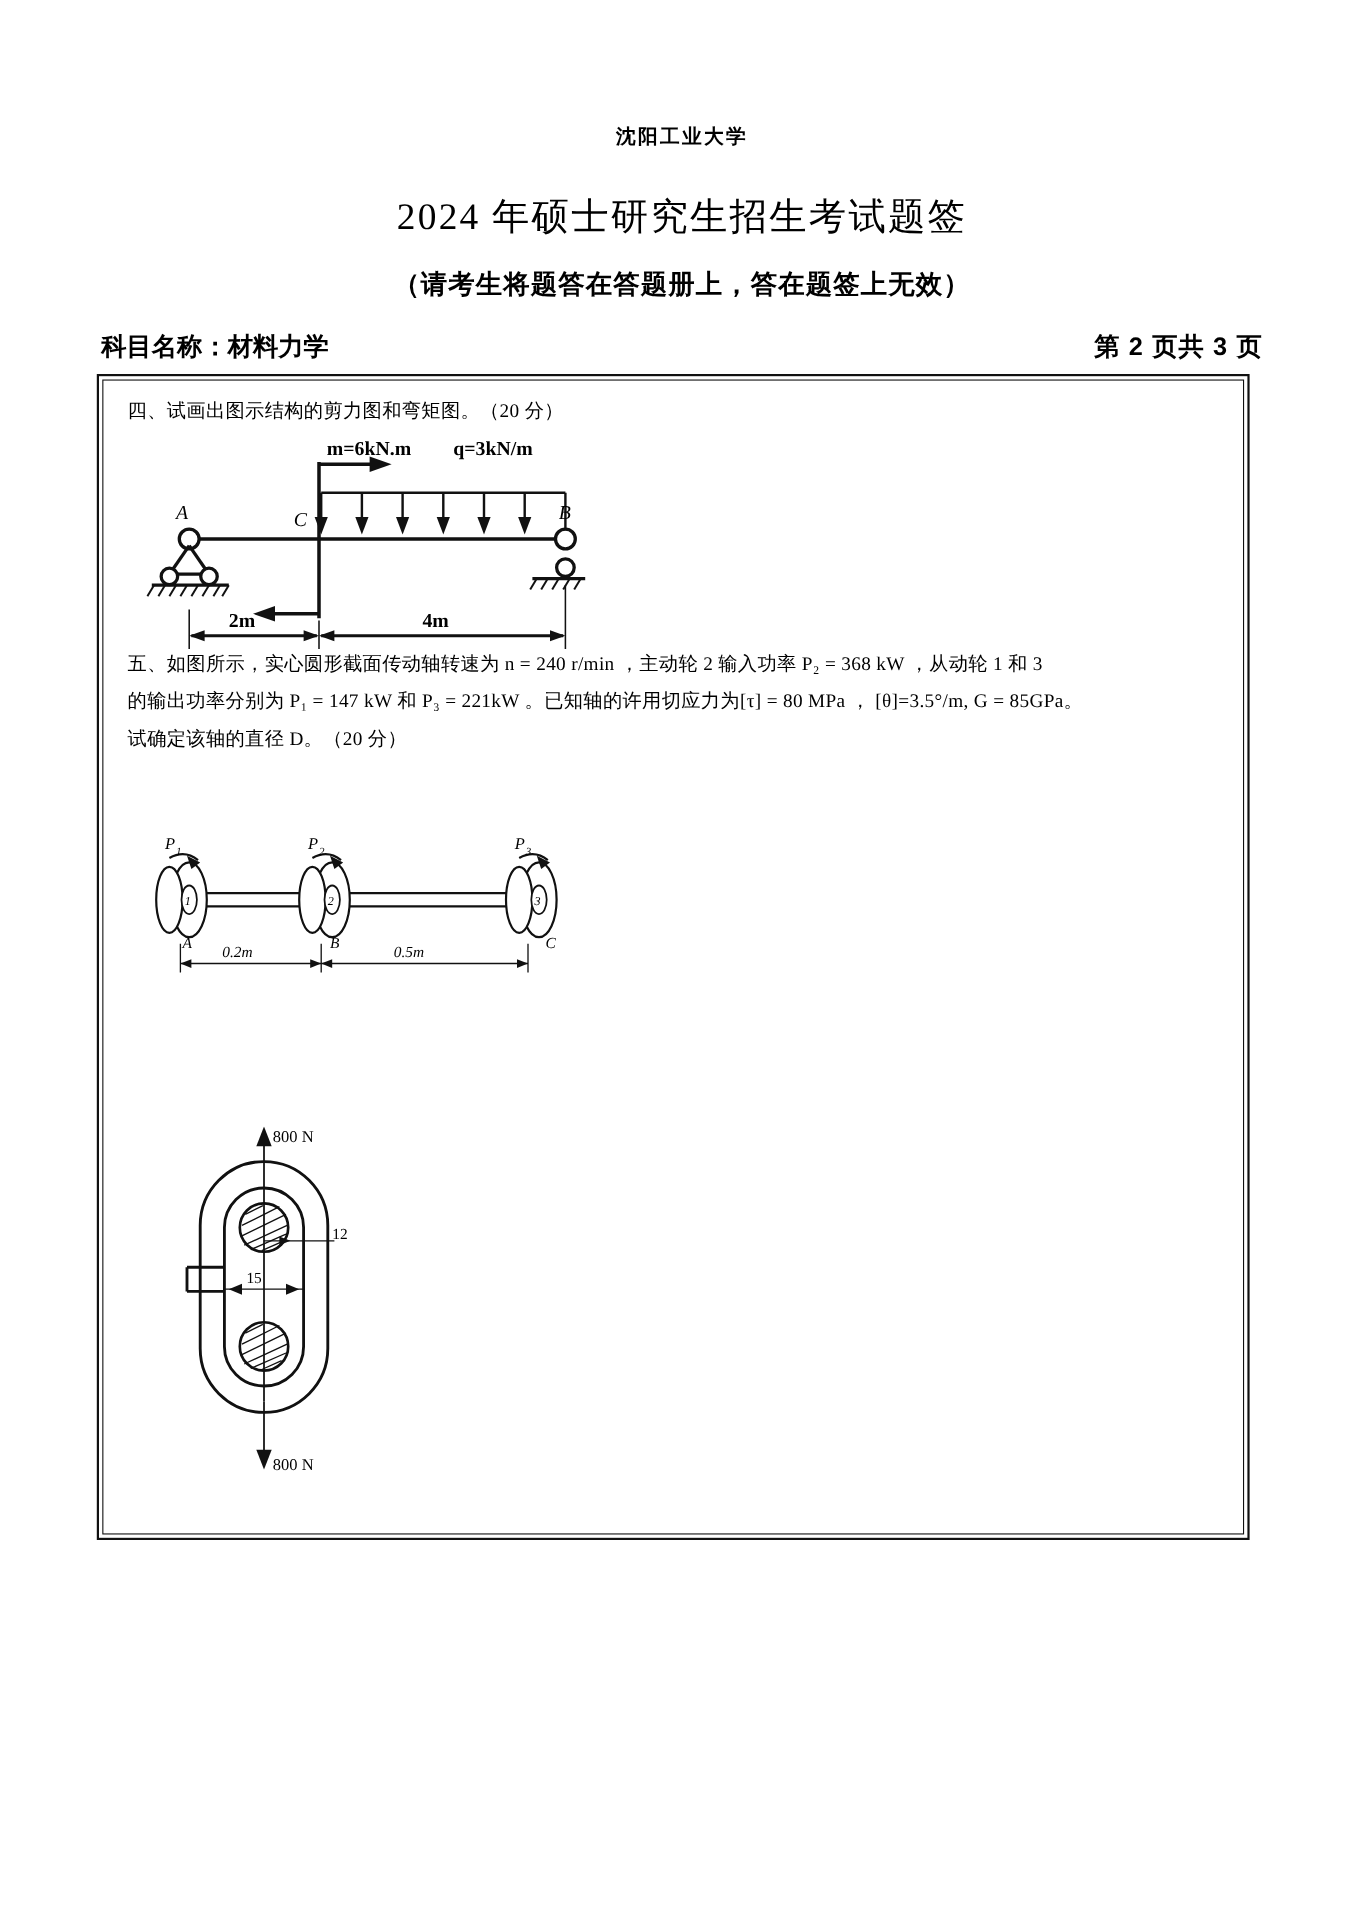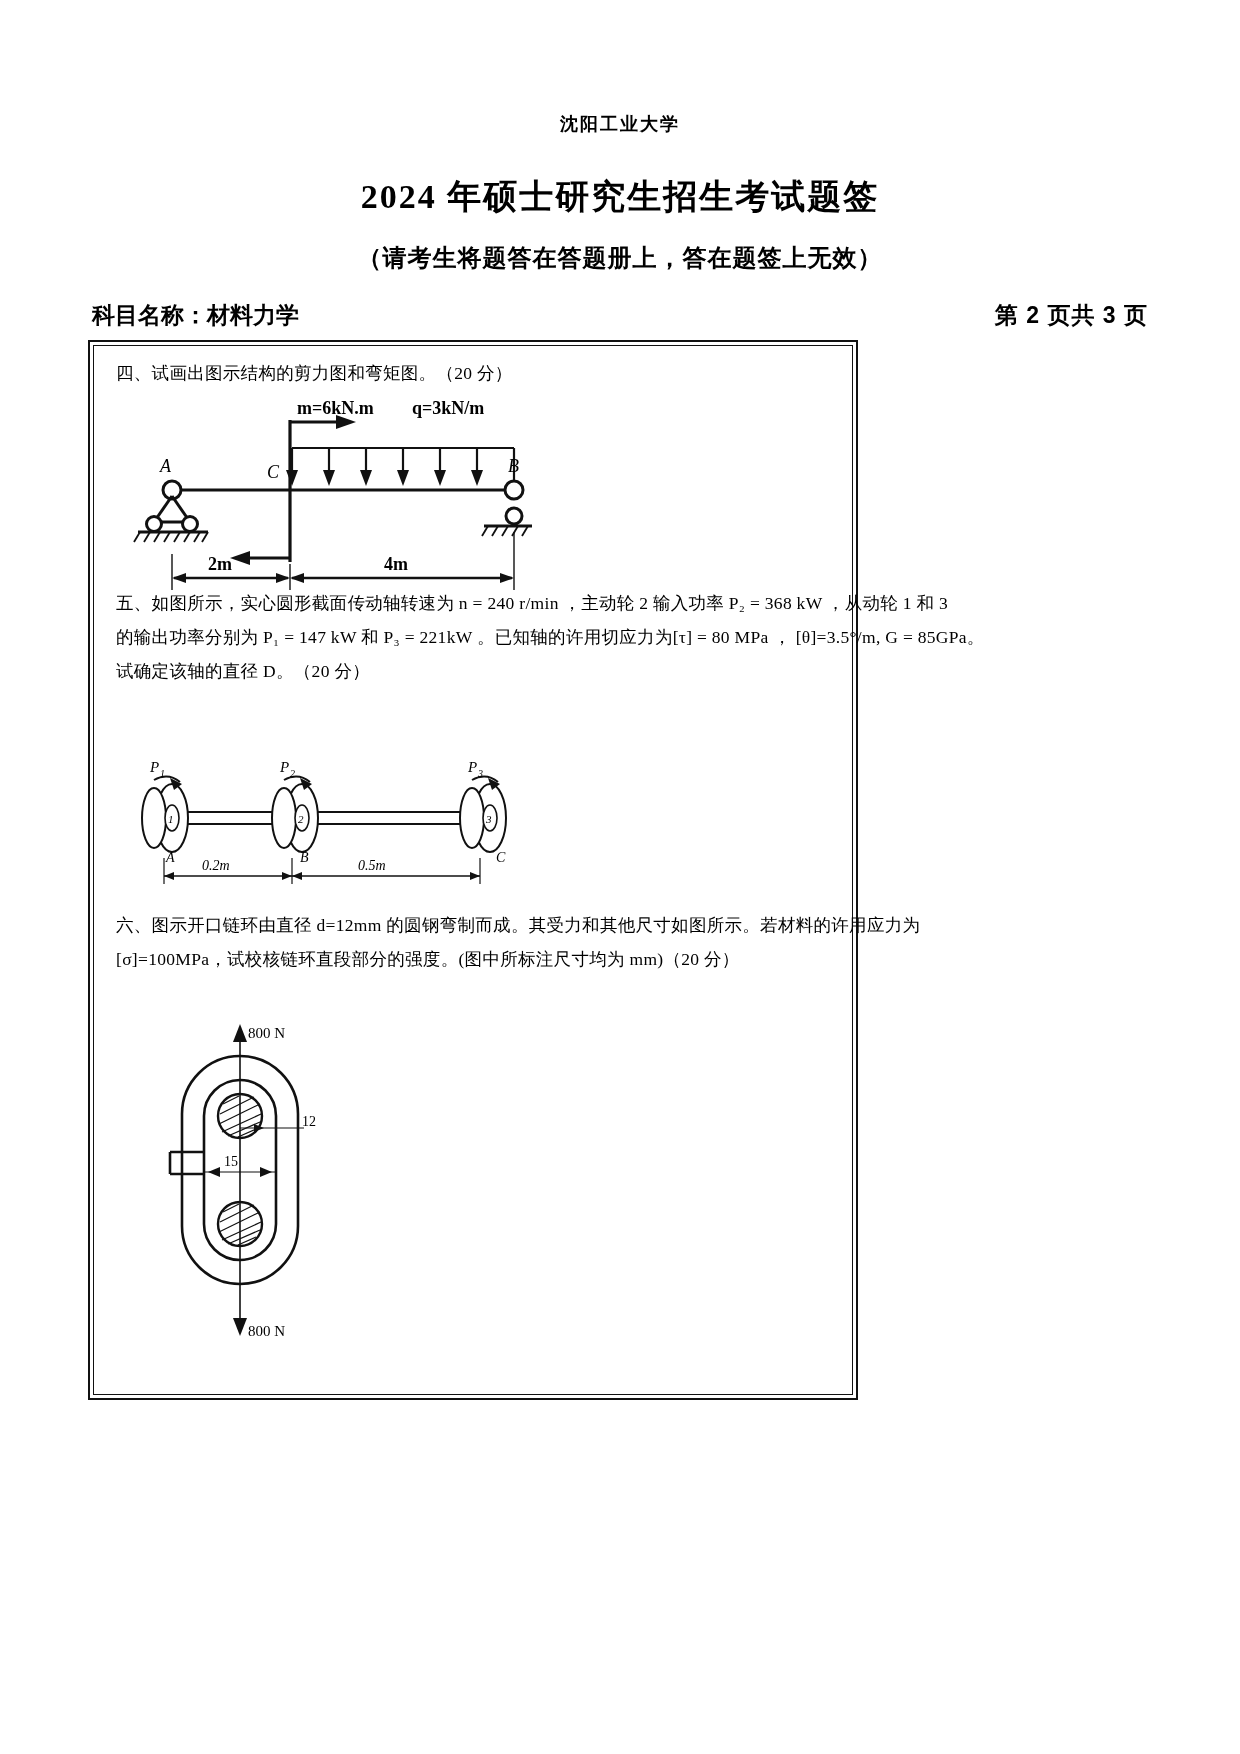--- a/index.html
+++ b/index.html
@@ -16,21 +16,21 @@
   .hdr { text-align:center; }
   .univ {
     font-family:"Liberation Sans", sans-serif;
     font-weight:bold;
     font-size:18px;
     letter-spacing:2px;
     margin-top:112px;
   }
   .maintitle {
     font-family:"Liberation Serif", serif;
-    font-weight:bold;
+    font-weight:normal;
     font-size:34px;
     letter-spacing:2px;
     margin-top:38px;
   }
   .subtitle {
     font-family:Liberation Serif, serif;
     font-weight:bold;
     font-size:24px;
     letter-spacing:1px;
     margin-top:22px;
@@ -44,21 +44,21 @@
     font-family:"Liberation Sans", sans-serif;
     font-weight:bold;
     font-size:23px;
   }
   .metaline .pg { letter-spacing:1px; }
 
   
   .frame {
     position:absolute;
     left:88px; top:340px;
-    width:770px; height:1060px;
+    width:1048px; height:1060px;
     border:2px solid #111;
     padding:3px;
     box-sizing:border-box;
   }
   .frame-inner {
     width:100%; height:100%;
     border:1px solid #111;
     box-sizing:border-box;
     position:relative;
   }
@@ -239,24 +239,20 @@
           <polygon points="40,130 50,126 50,134" fill="#111"></polygon>
           <polygon points="168,130 158,126 158,134" fill="#111"></polygon>
           <line x1="168" y1="130" x2="356" y2="130" stroke="#111" stroke-width="1.4"></line>
           <polygon points="168,130 178,126 178,134" fill="#111"></polygon>
           <polygon points="356,130 346,126 346,134" fill="#111"></polygon>
           <text x="78" y="124" font-size="14" font-style="italic">0.2m</text>
           <text x="234" y="124" font-size="14" font-style="italic">0.5m</text>
         </svg>
       </div>
 
-      <div class="qtext q6">
-        <div>六、图示开口链环由直径 d=12mm 的圆钢弯制而成。其受力和其他尺寸如图所示。若材料的许用应力为</div>
-        <div>[σ]=100MPa，试校核链环直段部分的强度。(图中所标注尺寸均为 mm)（20 分）</div>
-      </div>
 
       <div class="fig f6">
         <svg width="260" height="330" viewBox="0 0 260 330">
 
           <path d="M70,90 a58,58 0 0 1 58,-58 a58,58 0 0 1 58,58 l0,112
                    a58,58 0 0 1 -58,58 a58,58 0 0 1 -58,-58 Z" fill="none" stroke="#111" stroke-width="2.6"></path>
 
           <path d="M92,92 a36,36 0 0 1 36,-36 a36,36 0 0 1 36,36 l0,108
                    a36,36 0 0 1 -36,36 a36,36 0 0 1 -36,-36 Z" fill="none" stroke="#111" stroke-width="2.6"></path>
 

